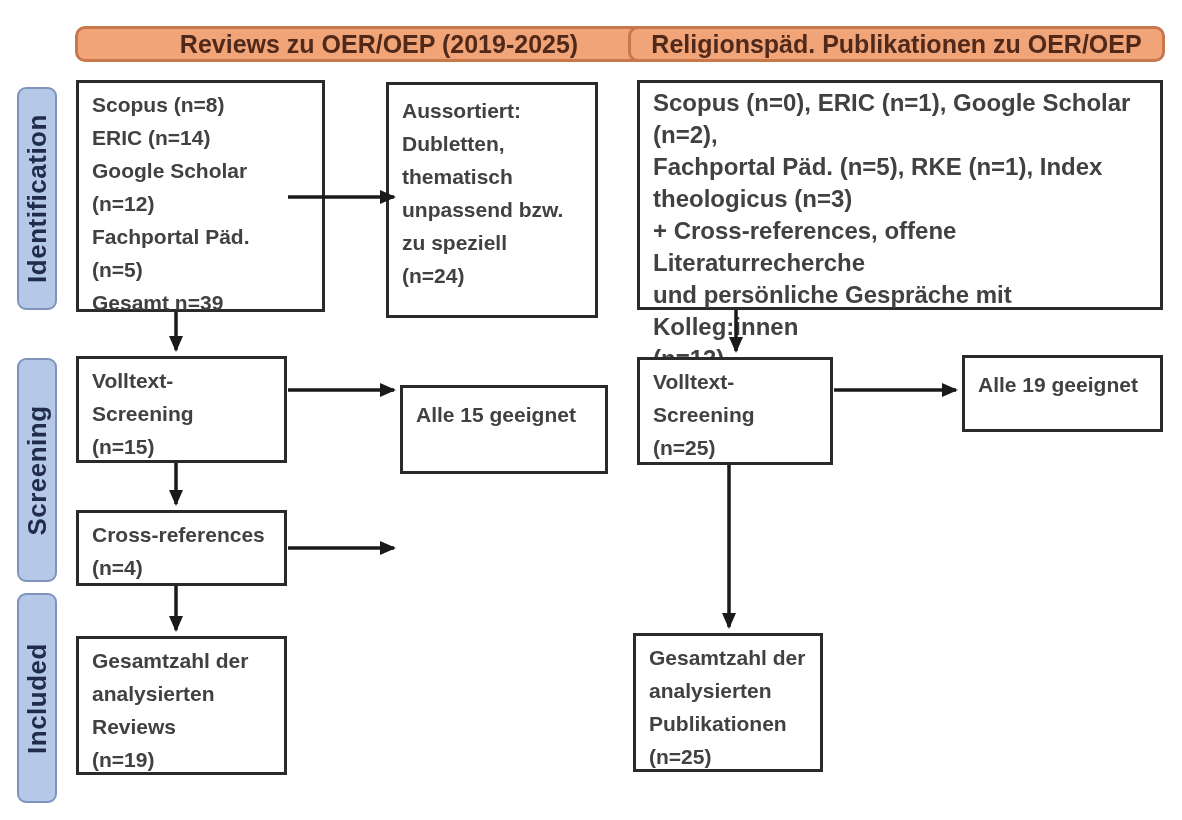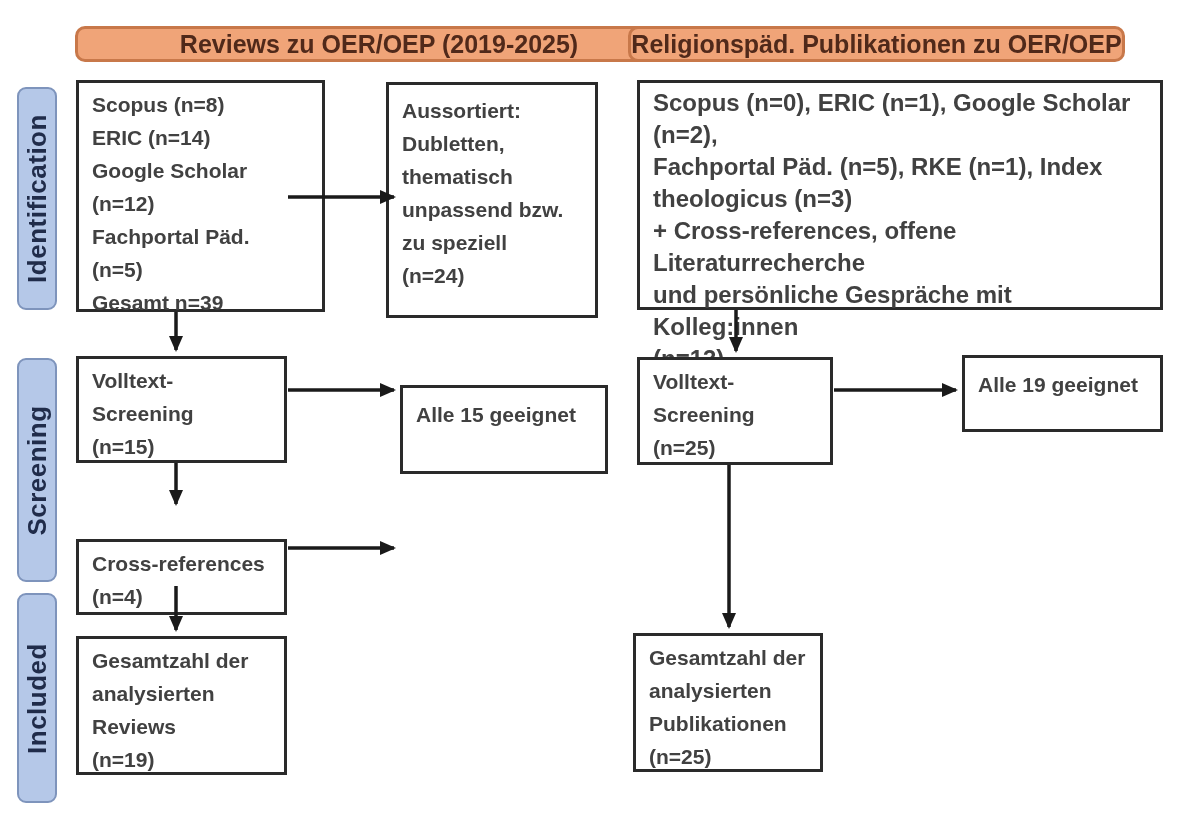--- a/index.html
+++ b/index.html
@@ -38,21 +38,21 @@
   .arrows { position:absolute; left:0; top:0; pointer-events:none; }
   .arrows line { stroke:var(--arrow); stroke-width:3.5; }
   .arrows .head { fill:var(--arrow); }
 </style>
 </head>
 <body>
 
 <div class="canvas">
 
   <div class="banner" style="left:75px; top:26px; width:608px;">Reviews zu OER/OEP (2019-2025)</div>
-  <div class="banner" style="left:628px; top:26px; width:497px;">Religionspäd. Publikationen zu OER/OEP</div>
+  <div class="banner" style="left:628px; top:26px; width:537px;">Religionspäd. Publikationen zu OER/OEP</div>
 
   <div class="stage-tag" style="left:17px; top:87px; height:223px;">
     <span>Identification</span>
   </div>
   <div class="stage-tag" style="left:17px; top:358px; height:224px;">
     <span>Screening</span>
   </div>
   <div class="stage-tag" style="left:17px; top:593px; height:210px;">
     <span>Included</span>
   </div>
@@ -67,21 +67,21 @@
   <div class="fbox" style="left:386px; top:82px; width:212px; height:236px; padding-top:9px;">Aussortiert:
 Dubletten,
 thematisch
 unpassend bzw.
 zu speziell
 (n=24)</div>
   <div class="fbox" style="left:76px; top:356px; width:211px; height:107px;">Volltext-
 Screening
 (n=15)</div>
   <div class="fbox" style="left:400px; top:356px; width:208px; height:89px; padding-top:10px;margin-top:29px;">Alle 15 geeignet</div>
-  <div class="fbox" style="left:76px; top:510px; width:211px; height:76px;margin-top:29px;">Cross-references
+  <div class="fbox" style="left:76px; top:510px; width:211px; height:76px;">Cross-references
 (n=4)</div>
   <div class="fbox" style="left:76px; top:636px; width:211px; height:139px;">Gesamtzahl der
 analysierten
 Reviews
 (n=19)</div>
 
   <div class="fbox small-text" style="left:637px; top:80px; width:526px; height:230px;">Scopus (n=0), ERIC (n=1), Google Scholar (n=2),
 Fachportal Päd. (n=5), RKE (n=1), Index
 theologicus (n=3)
 + Cross-references, offene Literaturrecherche

